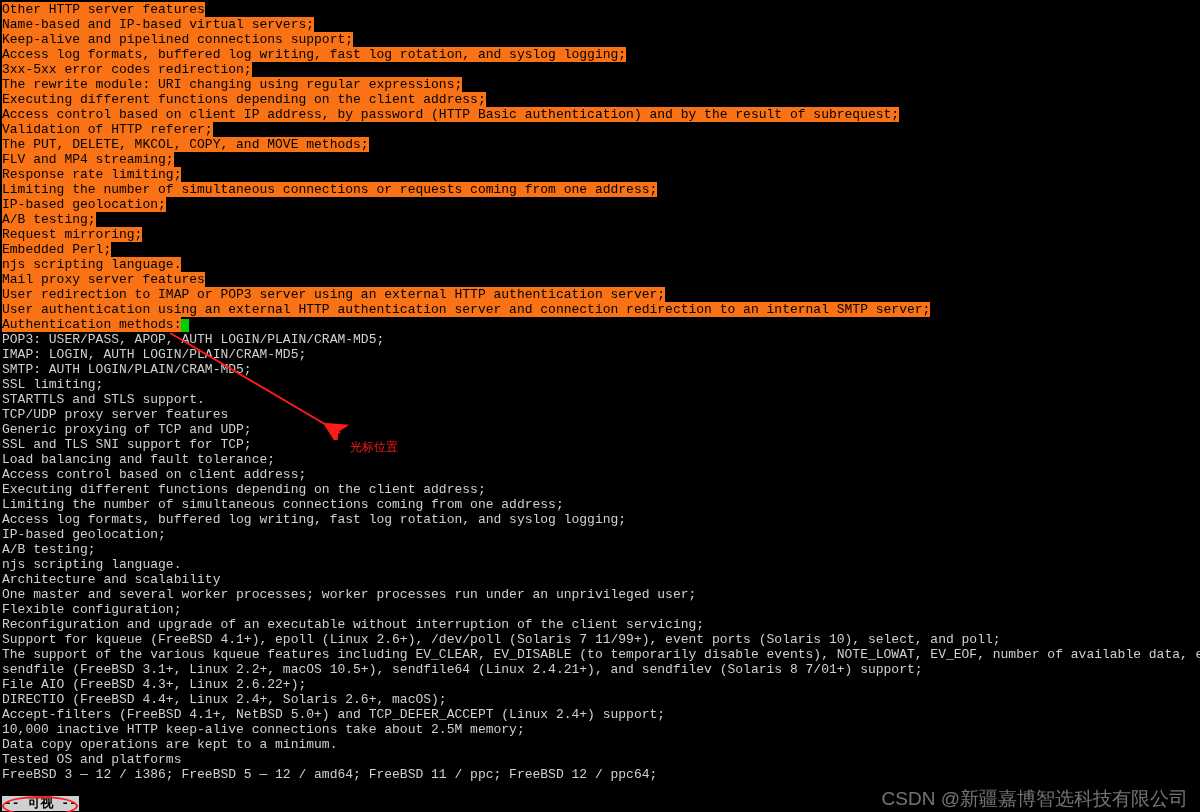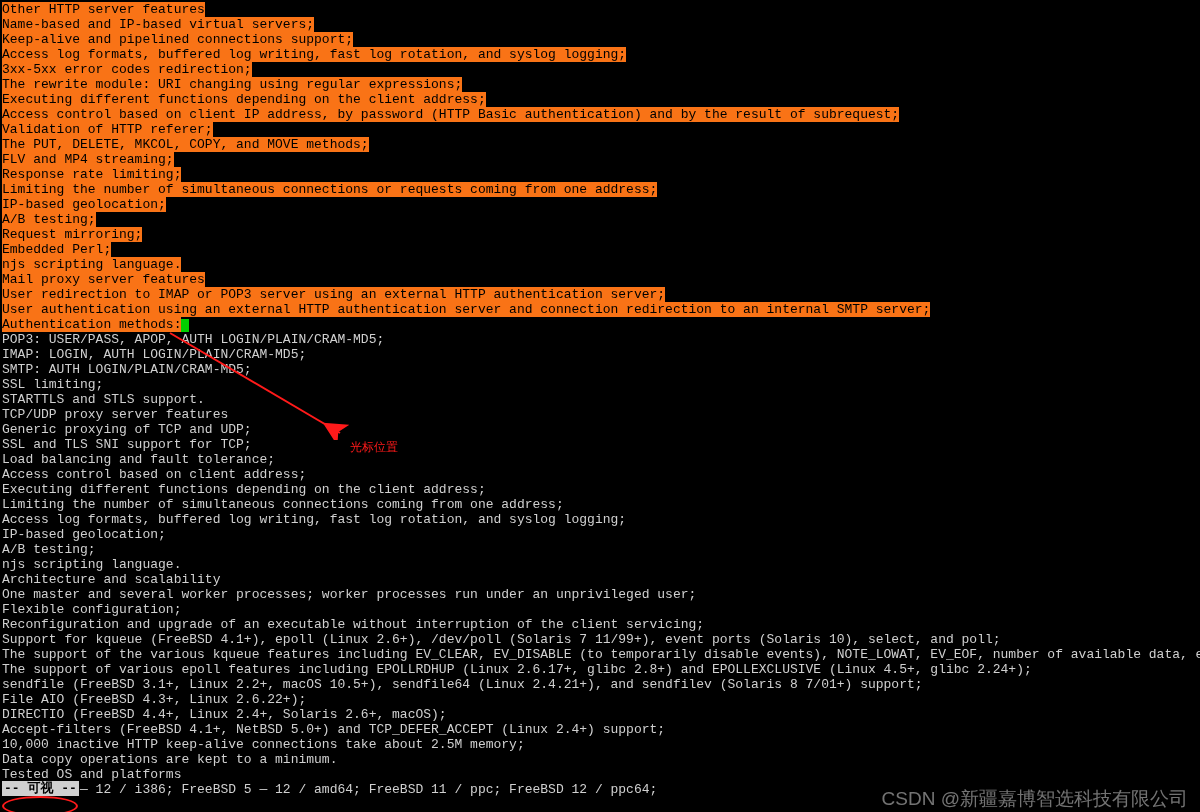--- a/index.html
+++ b/index.html
@@ -1,20 +1,20 @@
 <!DOCTYPE html>
 <html><head>
 <meta charset="utf-8">
 <style>
   html,body{margin:0;padding:0;background:#000;width:1200px;height:812px;overflow:hidden;font-family:Consolas,"Courier New",monospace;font-size:13px;line-height:15px;color:#d0d0d0}
   .term{padding:2px 2px 0 2px}
   .line{white-space:pre}
   .inv{background:#f97316;color:#000}
   .cursor{display:inline-block;width:8px;height:13px;background:#00d000;vertical-align:text-bottom}
-  .status{position:absolute;left:2px;bottom:16px;background:#d0d0d0;color:#000;font-weight:bold;padding:0 2px}
+  .status{position:absolute;left:2px;bottom:1px;background:#d0d0d0;color:#000;font-weight:bold;padding:0 2px}
   .arrow{position:absolute;pointer-events:none}
   .label{position:absolute;color:#ff1a1a;font-family:SimSun,"Songti SC",serif;font-size:12px}
   .oval{position:absolute;border:2px solid #ff1a1a;border-radius:50%;pointer-events:none}
   .watermark{position:absolute;right:12px;bottom:6px;color:rgba(210,210,210,.55);font-family:"Microsoft YaHei",Arial,sans-serif;font-size:19px}
 </style>
 </head>
 <body>
 
 <div class="term" id="term">
     <div class="line"><span class="inv">Other HTTP server features</span></div>
@@ -54,21 +54,20 @@
     <div class="line"><span>Access log formats, buffered log writing, fast log rotation, and syslog logging;</span></div>
     <div class="line"><span>IP-based geolocation;</span></div>
     <div class="line"><span>A/B testing;</span></div>
     <div class="line"><span>njs scripting language.</span></div>
     <div class="line"><span>Architecture and scalability</span></div>
     <div class="line"><span>One master and several worker processes; worker processes run under an unprivileged user;</span></div>
     <div class="line"><span>Flexible configuration;</span></div>
     <div class="line"><span>Reconfiguration and upgrade of an executable without interruption of the client servicing;</span></div>
     <div class="line"><span>Support for kqueue (FreeBSD 4.1+), epoll (Linux 2.6+), /dev/poll (Solaris 7 11/99+), event ports (Solaris 10), select, and poll;</span></div>
     <div class="line"><span>The support of the various kqueue features including EV_CLEAR, EV_DISABLE (to temporarily disable events), NOTE_LOWAT, EV_EOF, number of available data, error codes;</span></div>
-    <div class="line"><span>The support of various epoll features including EPOLLRDHUP (Linux 2.6.17+, glibc 2.8+) and EPOLLEXCLUSIVE (Linux 4.5+, glibc 2.24+);</span></div>
     <div class="line"><span>sendfile (FreeBSD 3.1+, Linux 2.2+, macOS 10.5+), sendfile64 (Linux 2.4.21+), and sendfilev (Solaris 8 7/01+) support;</span></div>
     <div class="line"><span>File AIO (FreeBSD 4.3+, Linux 2.6.22+);</span></div>
     <div class="line"><span>DIRECTIO (FreeBSD 4.4+, Linux 2.4+, Solaris 2.6+, macOS);</span></div>
     <div class="line"><span>Accept-filters (FreeBSD 4.1+, NetBSD 5.0+) and TCP_DEFER_ACCEPT (Linux 2.4+) support;</span></div>
     <div class="line"><span>10,000 inactive HTTP keep-alive connections take about 2.5M memory;</span></div>
     <div class="line"><span>Data copy operations are kept to a minimum.</span></div>
     <div class="line"><span>Tested OS and platforms</span></div>
     <div class="line"><span>FreeBSD 3 — 12 / i386; FreeBSD 5 — 12 / amd64; FreeBSD 11 / ppc; FreeBSD 12 / ppc64;</span></div>
   </div>
 

